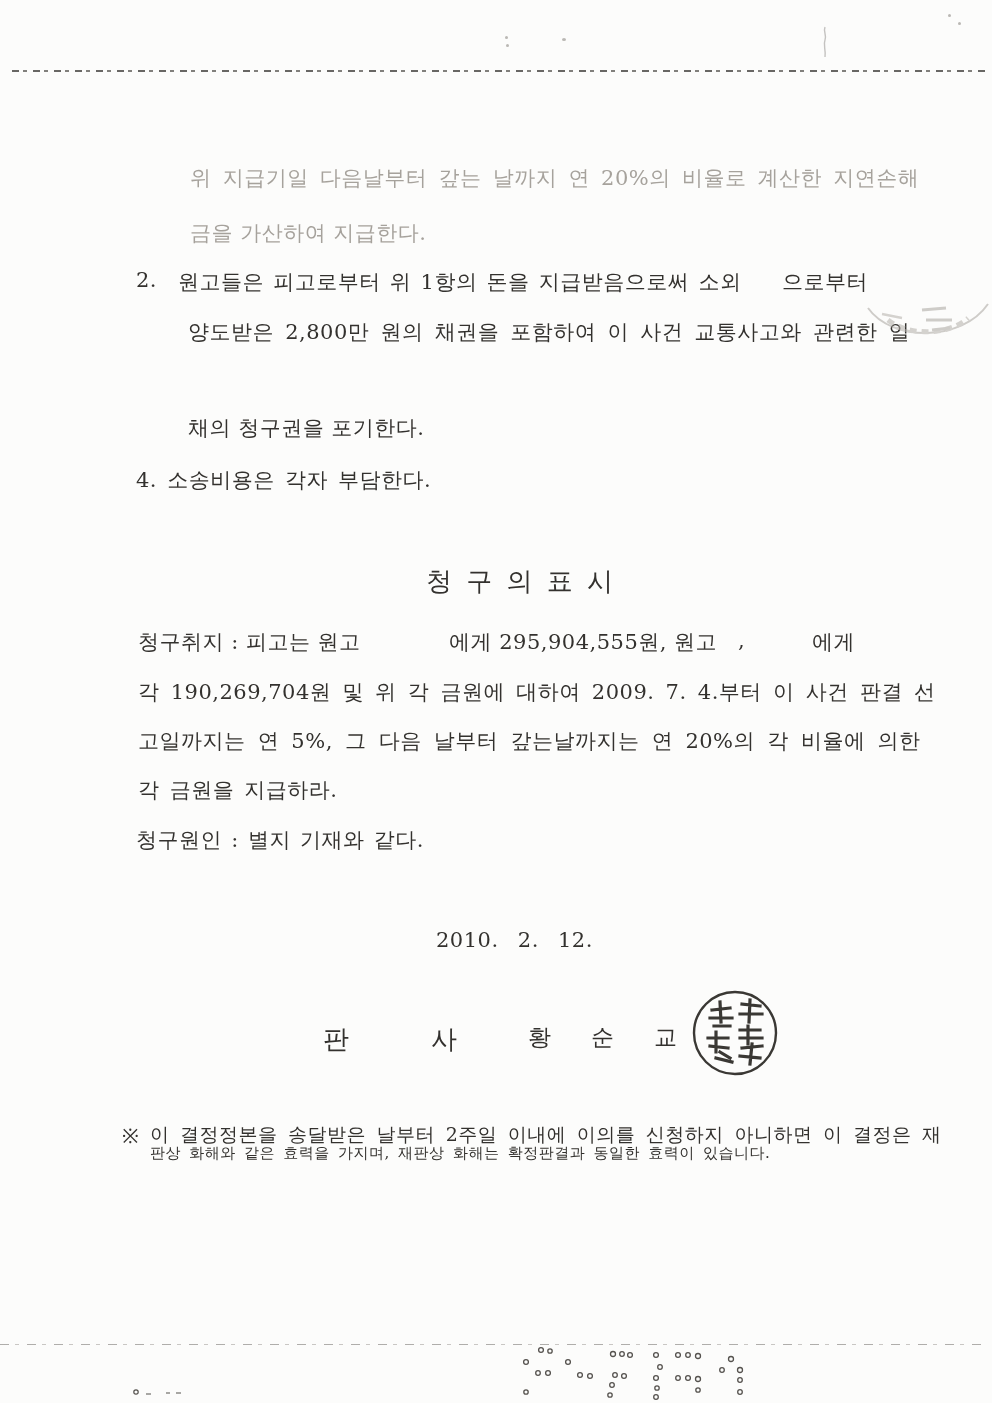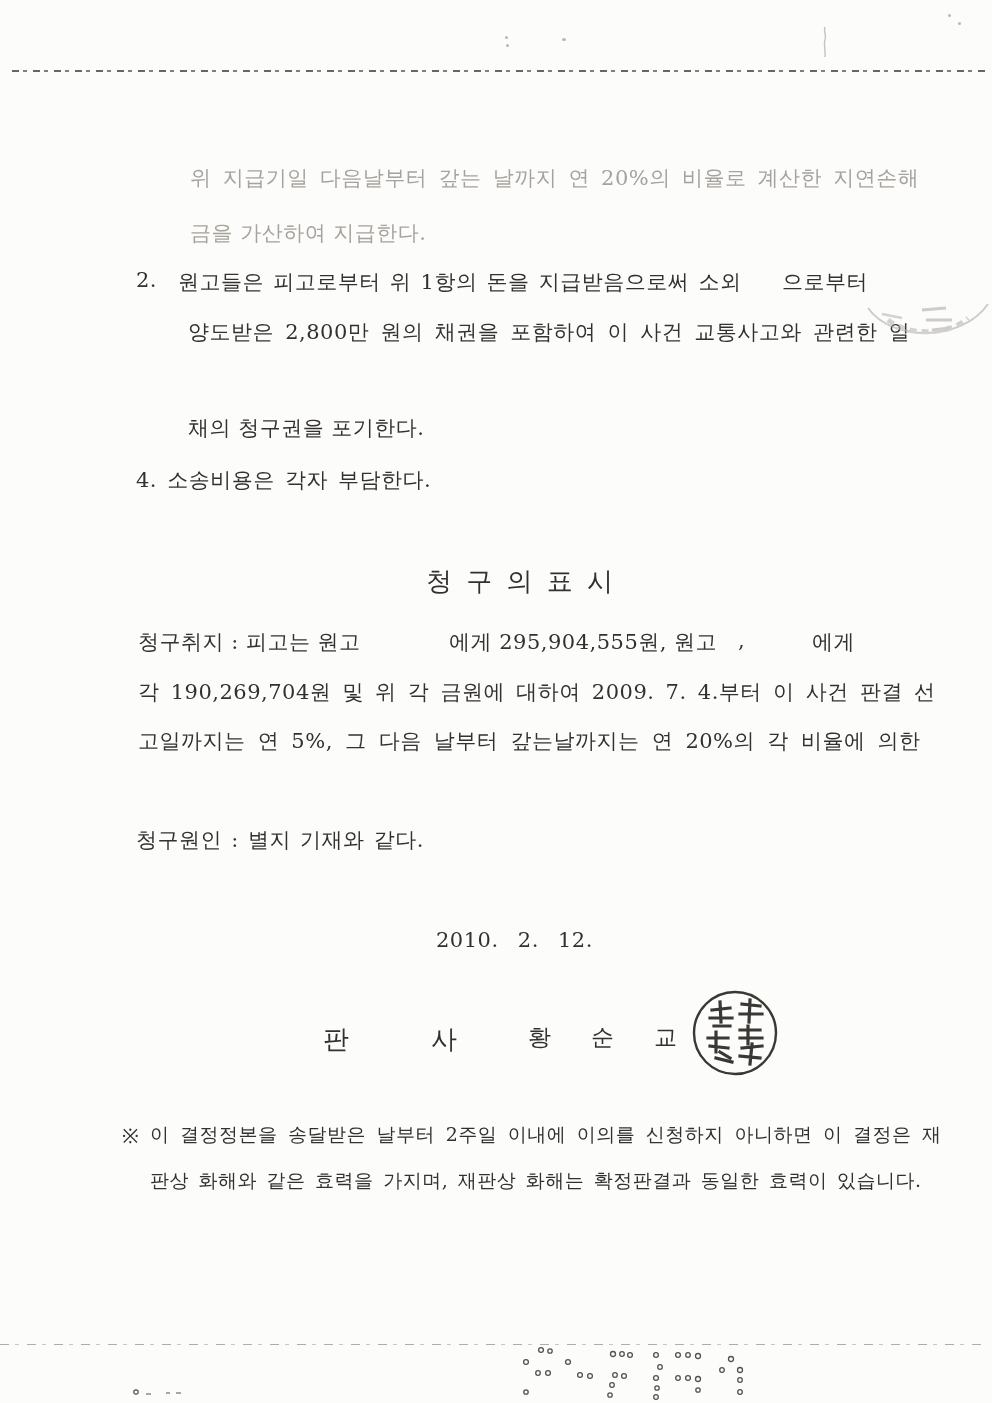--- a/index.html
+++ b/index.html
@@ -47,21 +47,21 @@
   .c4{left:138px;top:776px;word-spacing:3px;}
   .c5{left:136px;top:826px;word-spacing:2px;}
   
   .date{left:436px;top:928px;word-spacing:12px;}
   .jrole{left:323px;top:1022px;font-size:26px;letter-spacing:82px;}
   .jname{left:528px;top:1022px;font-size:23px;letter-spacing:40px;}
   .seal{position:absolute;left:690px;top:988px;width:90px;height:90px;}
   
   .fnm{left:122px;top:1122px;font-size:20px;}
   .fn1{left:150px;top:1122px;font-size:19px;word-spacing:4px;}
-  .fn2{left:150px;top:1168px;font-size:19px;word-spacing:3px;}
+  .fn2{left:150px;top:1144px;font-size:15px;word-spacing:3px;}
   
   .stamp-ghost{position:absolute;left:862px;top:290px;width:132px;height:70px;opacity:.55;filter:blur(.6px);}
   .squiggle{position:absolute;left:820px;top:26px;width:10px;height:32px;opacity:.5;}
   .speck{position:absolute;background:#8d8a86;border-radius:50%;opacity:.6;}
   .dots{position:absolute;left:500px;top:1342px;width:300px;height:58px;}
   .ldots{position:absolute;left:130px;top:1386px;width:110px;height:12px;}
 </style>
 </head>
 <body>
 
@@ -98,20 +98,21 @@
 
   <div class="line c1a">청구취지 : 피고는 원고</div>
 
   <div class="line ttl">청 구 의 표 시</div>
   <div class="line c1b">에게 295,904,555원, 원고</div>
   <div class="line c1c">,</div>
   <div class="line c1d">에게</div>
 
   <div class="line c2">각 190,269,704원 및 위 각 금원에 대하여 2009. 7. 4.부터 이 사건 판결 선</div>
   <div class="line c3">고일까지는 연 5%, 그 다음 날부터 갚는날까지는 연 20%의 각 비율에 의한</div>
+  <div class="line c4">각 금원을 지급하라.</div>
   <div class="line c5">청구원인 : 별지 기재와 같다.</div>
 
   <div class="line date">2010. 2. 12.</div>
 
   <div class="line jrole">판사</div>
   <div class="line jname">황순교</div>
 
   <svg class="seal" viewBox="0 0 90 90">
     <circle cx="45" cy="45" r="41" stroke="#3a3834" stroke-width="2.4" fill="none"></circle>
     <g stroke="#3a3834" stroke-width="3.2" fill="none" stroke-linecap="square">

